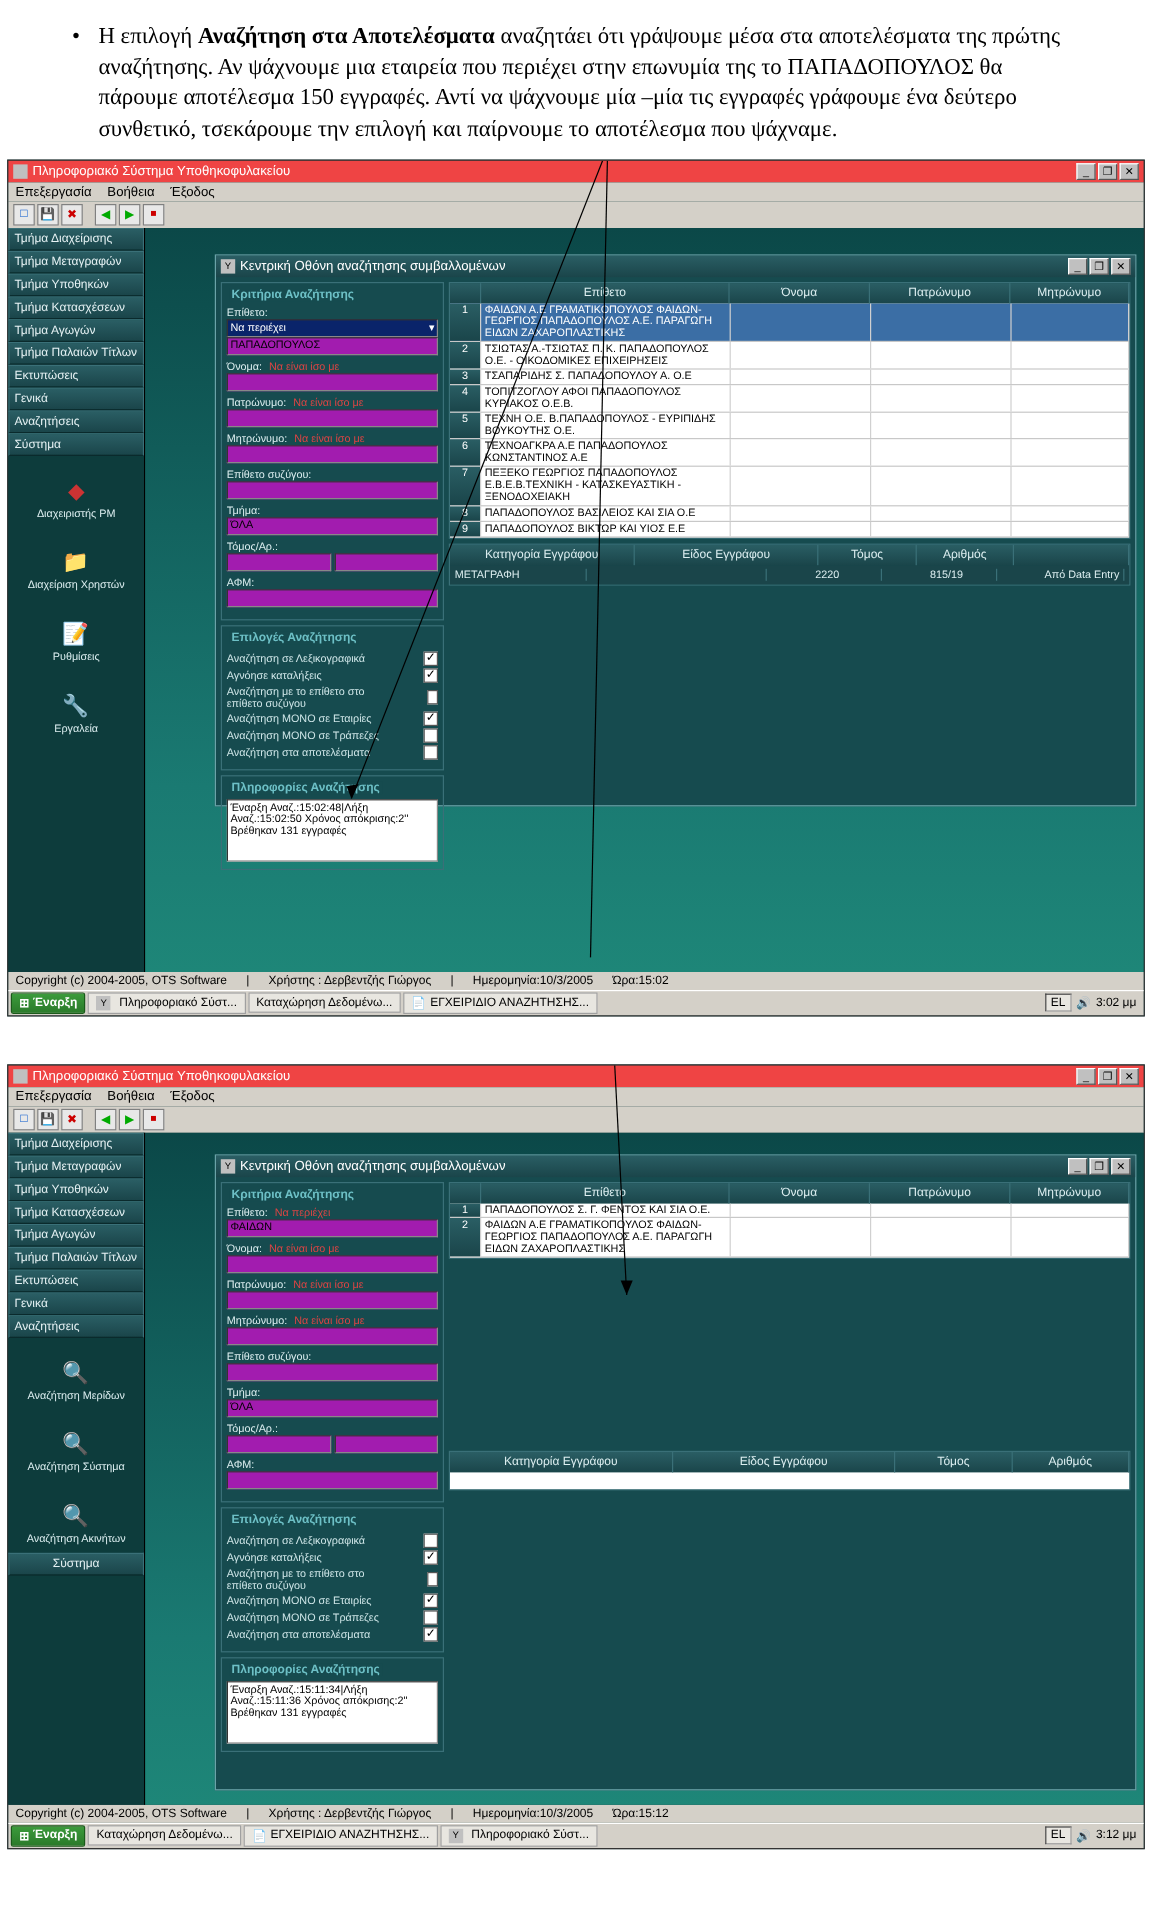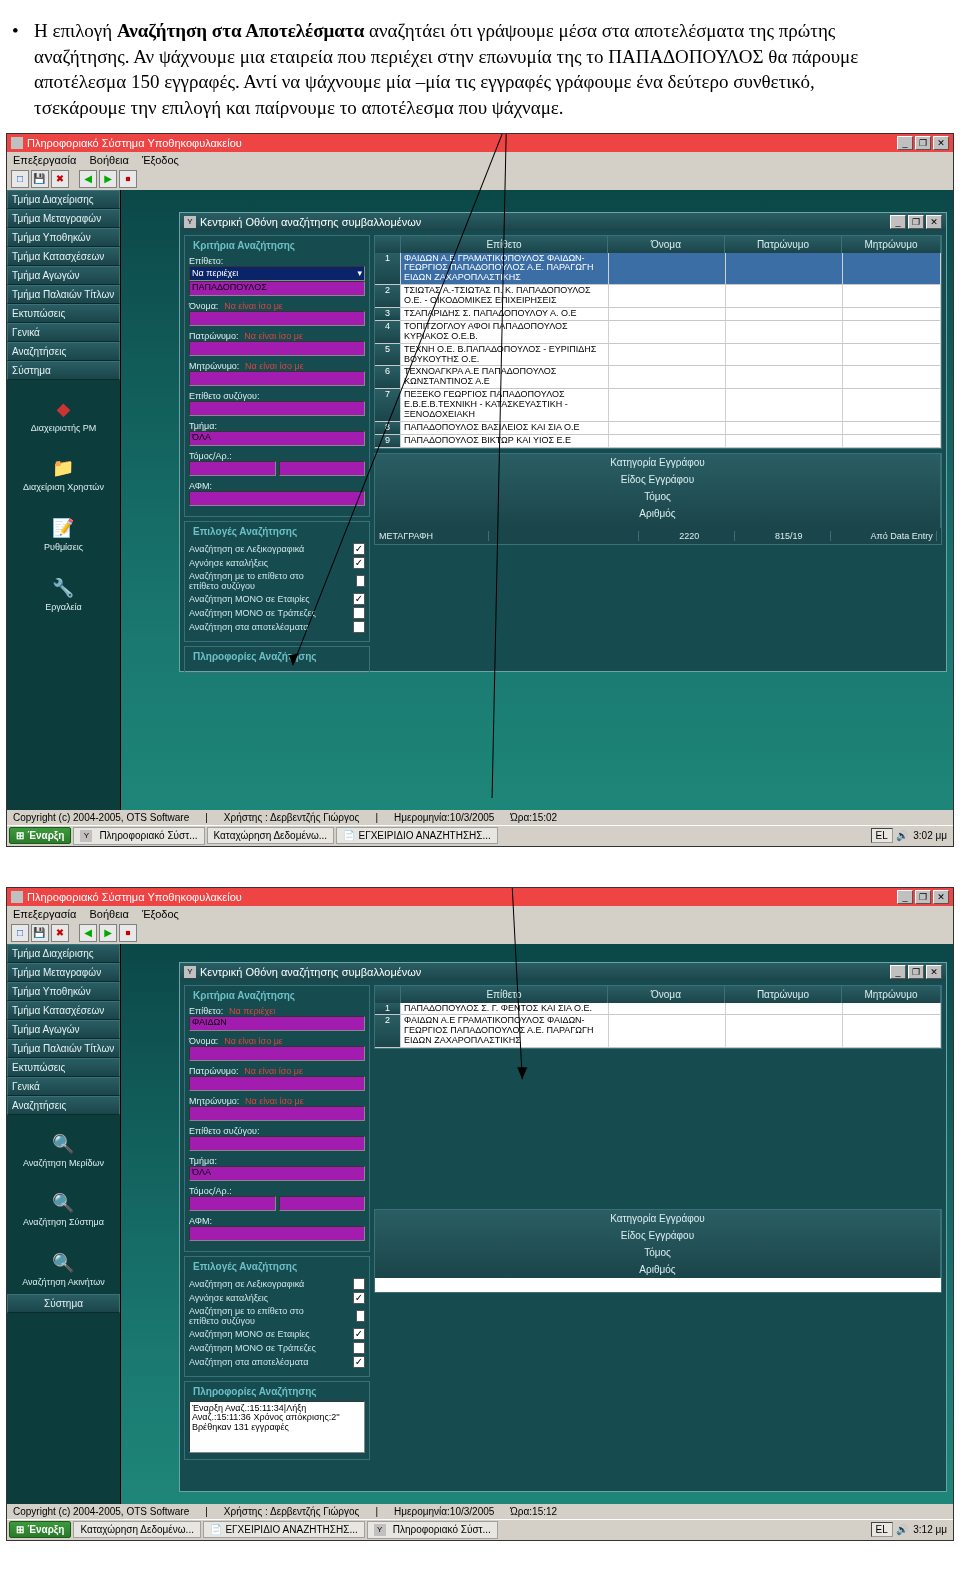--- a/index.html
+++ b/index.html
@@ -1,19 +1,19 @@
 <!DOCTYPE html>
 <html><head>
 <meta charset="utf-8">
 <style>
   * { box-sizing: border-box; margin: 0; padding: 0; }
   body { width: 960px; font-family: "Times New Roman", serif; background: #fff; color: #000; }
   
   
-  .doc-paragraph { padding: 18px 60px 10px 34px; font-size: 19px; line-height: 1.35; }
+  .doc-paragraph { padding: 18px 60px 10px 82px; font-size: 19px; line-height: 1.35; }
   .doc-paragraph ul { list-style: none; padding-left: 0; }
   .doc-paragraph li::before { content: "\2022"; position: absolute; margin-left: -22px; font-size: 19px; }
   .doc-paragraph b { font-weight: bold; }
 
   
   .app-window { margin: 2px 6px 12px 6px; border: 1px solid #333; background: #113a3a; font-family: Tahoma, Arial, sans-serif; font-size: 10px; color: #e0edf0; position: relative; }
   .app-window + .app-window { margin-top: 40px; }
   .titlebar { background: #ef4444; color: #fff; display: flex; align-items: center; padding: 2px 4px; font-size: 11px; }
   .titlebar-icon { width: 12px; height: 12px; background: #c0c0c0; margin-right: 4px; }
   .titlebar-spacer { flex: 1; }
@@ -67,21 +67,21 @@
   .col-ep { flex:2.2; }
   .col-on { flex:1.2; }
   .col-pa { flex:1.2; }
   .col-mi { flex:1; }
   .grid-body { background:#fff; color:#000; }
   .grid-row { display:flex; border-bottom:1px solid #c8c8c8; }
   .grid-row .cell { border-right:1px solid #d0d0d0; padding:1px 3px; font-size:9px; line-height:1.1; }
   .grid-row.sel { background:#3b6ea5; color:#fff; }
   .grid-body .cell.col-num { text-align:center; background:linear-gradient(#2a5e64,#1a454a); color:#fff; }
   .grid2 { margin-top:4px; border:1px solid #3a7078; }
-  .grid2 .gh { display:flex; background:linear-gradient(#2a5e64,#1a454a);flex-direction:column; }
+  .grid2 .gh { display:flex; background:linear-gradient(#2a5e64,#1a454a); }
   .grid2 .gh .gc { border-right:1px solid #3a7078; padding:3px 4px; font-size:10px; color:#dceef0; text-align:center; }
   .gc-cat{flex:2;} .gc-kind{flex:2;} .gc-tom{flex:1;} .gc-ar{flex:1;} .gc-ext{flex:1.2;}
   .grid2 .gb { background:#1a454a; color:#dceef0; display:flex; padding:3px 4px; font-size:9px;gap:40px; }
   .grid2 .gb .gc { border-right:1px solid #3a7078; }
   .grid2-empty { height:14px; background:#fff; }
 
   .statusbar { background:#d4d0c8; color:#000; font-size:10px; padding:2px 6px; display:flex; gap:16px; }
   .taskbar { background:#d4d0c8; display:flex; align-items:center; padding:1px 2px; gap:2px; font-size:10px; color:#000; border-top:1px solid #fff; }
   .start-btn { background:linear-gradient(#3c9b3c,#2a7a2a); color:#fff; padding:2px 6px; border:1px solid #1a5a1a; border-radius:2px; display:flex;align-items:center;gap:3px; font-weight:bold;}
   .task-btn { background:#e8e6e0; border:1px solid #a0a0a0; padding:2px 6px; display:flex; align-items:center; gap:3px; }
@@ -240,20 +240,21 @@
                   <span>Αναζήτηση ΜΟΝΟ σε Τράπεζες</span>
                   <span class="chk"></span>
                 </div>
               <div class="opt-row">
                   <span>Αναζήτηση στα αποτελέσματα</span>
                   <span class="chk"></span>
                 </div>
             </div>
             <div class="fieldset">
               <div class="fieldset-title">Πληροφορίες Αναζήτησης</div>
+              <div class="info-box">Έναρξη Αναζ.:15:02:48|Λήξη Αναζ.:15:02:50 Χρόνος απόκρισης:2'' Βρέθηκαν 131 εγγραφές</div>
             </div>
           </div>
           <div class="results-panel">
             <div class="grid">
               <div class="grid-head">
                 <div class="cell col-num"></div>
                 <div class="cell col-ep">Επίθετο</div>
                 <div class="cell col-on">Όνομα</div>
                 <div class="cell col-pa">Πατρώνυμο</div>
                 <div class="cell col-mi">Μητρώνυμο</div>

